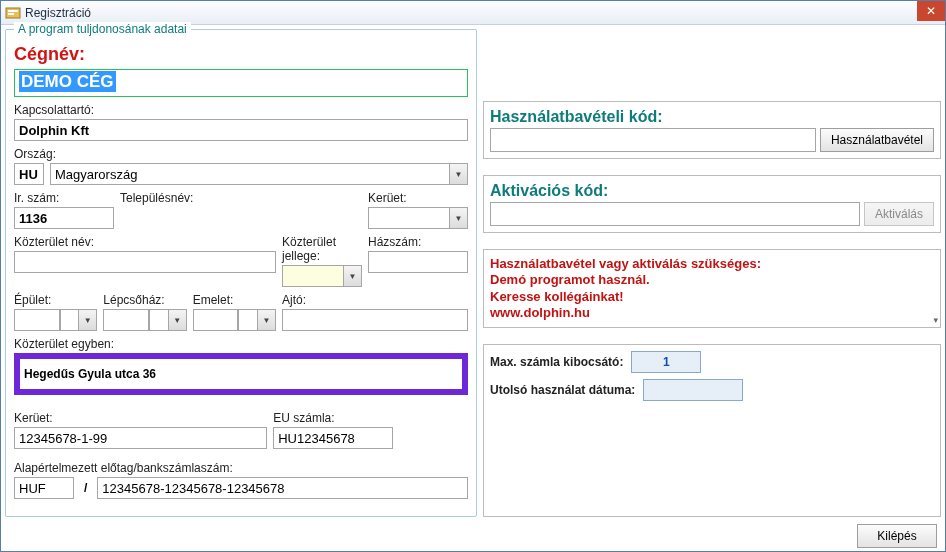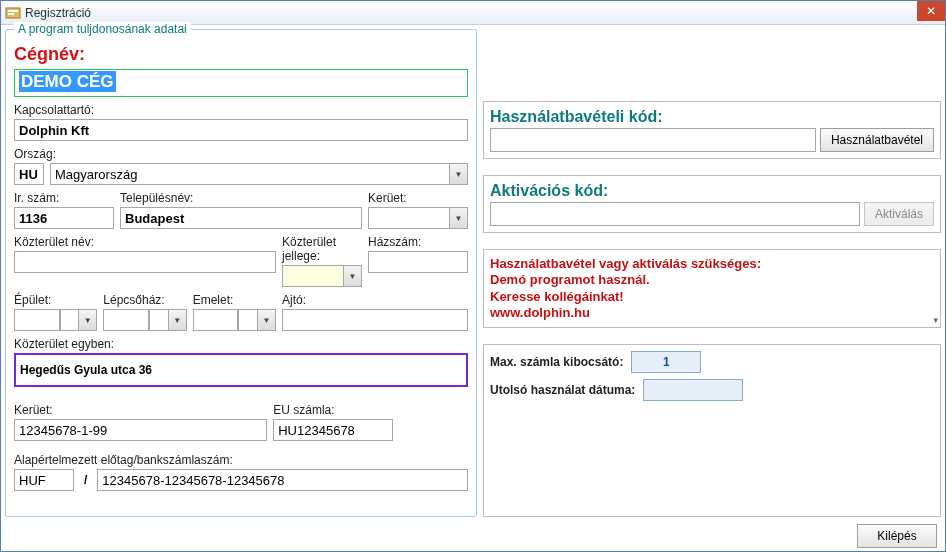--- a/index.html
+++ b/index.html
@@ -183,21 +183,21 @@
   }
   .footer {
     height: 30px;
     display: flex;
     justify-content: flex-end;
     align-items: center;
     padding-right: 8px;
   }
   .slash { font-weight: bold; margin: 0 4px; align-self: center; }
   .readonly-display {
-    border: 2px solid #6d28d9;
+    border: 6px solid #6d28d9;
     background: #fff;
     height: 22px;
     padding: 15px 4px;
     font-weight: bold;
     display: flex; align-items: center;
   }
 </style>
 </head>
 <body>
 
@@ -237,21 +237,20 @@
       </div>
     </div>
 
     <div class="row">
       <div class="col" style="width:100px">
         <label>Ir. szám:</label>
         <input type="text" class="bold yellow-bg" value="1136" style="">
       </div>
       <div class="col" style="flex:1">
         <label>Településnév:</label>
-        <input type="text" class="bold yellow-bg" value="Budapest" style="">
       </div>
       <div class="col" style="width:100px">
         <label>Kerüet:</label>
         <div class="combo" style="height:22px">
           <span class="cval"></span>
           <span class="drop">▼</span>
         </div>
       </div>
     </div>
 

